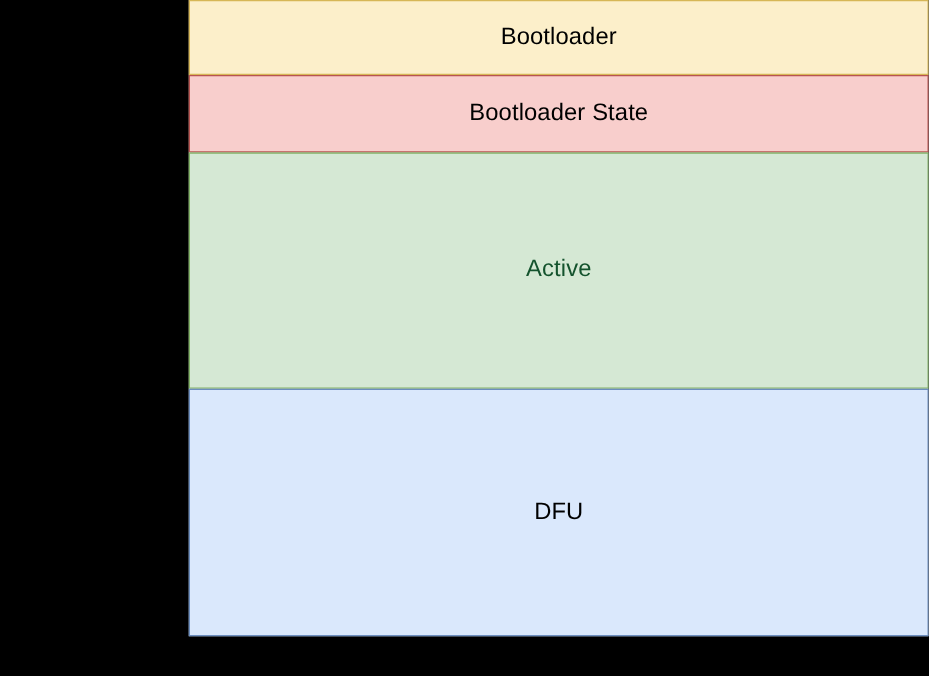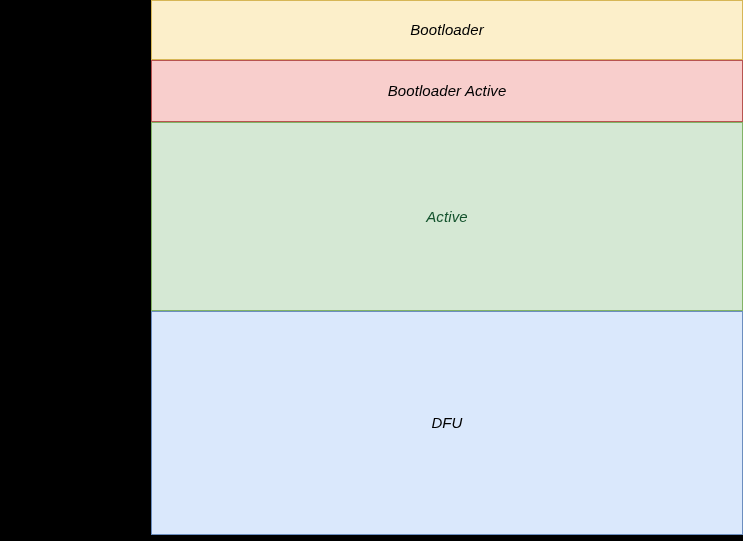--- a/index.html
+++ b/index.html
@@ -43,49 +43,48 @@
     width: 592px;
     box-sizing: border-box;
     border-style: solid;
     border-width: 1px;
     display: flex;
     align-items: center;
     justify-content: center;
   }
 
   .region-label {
-    font-size: 15px;
+    font-size: 19px;
     line-height: 1.2;
     color: #000000;
     text-align: center;
     white-space: nowrap;
     letter-spacing: 0.1px;
-    font-style: italic;
   }
 </style>
 </head>
 <body>
 
 <div id="canvas" style="width: 743px; height: 541px; background: rgb(0, 0, 0);">
 
   <div class="gutter"></div>
 
   <div class="region-stack">
 
     <div class="region" style="top: 0px; height: 60px; background: rgb(252, 239, 202); border-color: rgb(214, 182, 86);">
       <span class="region-label" style="color: rgb(0, 0, 0);">Bootloader</span>
     </div>
 
     <div class="region" style="top: 60px; height: 62px; background: rgb(248, 206, 204); border-color: rgb(184, 84, 80);">
-      <span class="region-label" style="color: rgb(0, 0, 0);">Bootloader Active</span>
+      <span class="region-label" style="color: rgb(0, 0, 0);">Bootloader State</span>
     </div>
 
     <div class="region" style="top: 122px; height: 189px; background: rgb(213, 232, 212); border-color: rgb(130, 179, 102);">
       <span class="region-label" style="color: #14532d;">Active</span>
     </div>
 
-    <div class="region" style="top: 311px; height: 224px; background: rgb(218, 232, 252); border-color: rgb(108, 142, 191);">
+    <div class="region" style="top: 311px; height: 198px; background: rgb(218, 232, 252); border-color: rgb(108, 142, 191);">
       <span class="region-label" style="color: rgb(0, 0, 0);">DFU</span>
     </div>
 
   </div>
 
 </div>
 
 </body></html>

